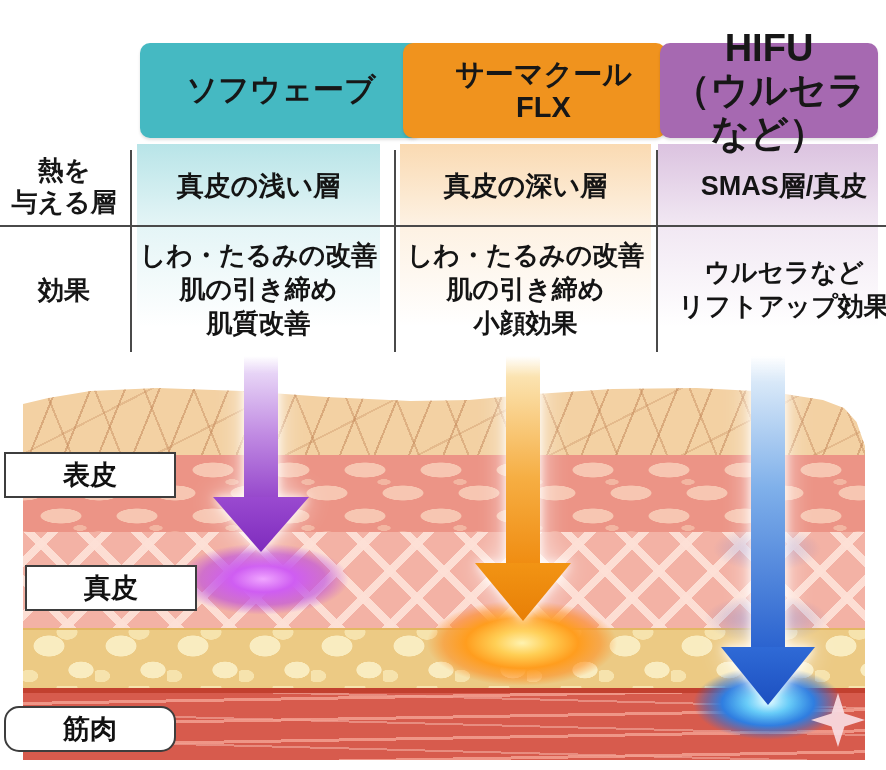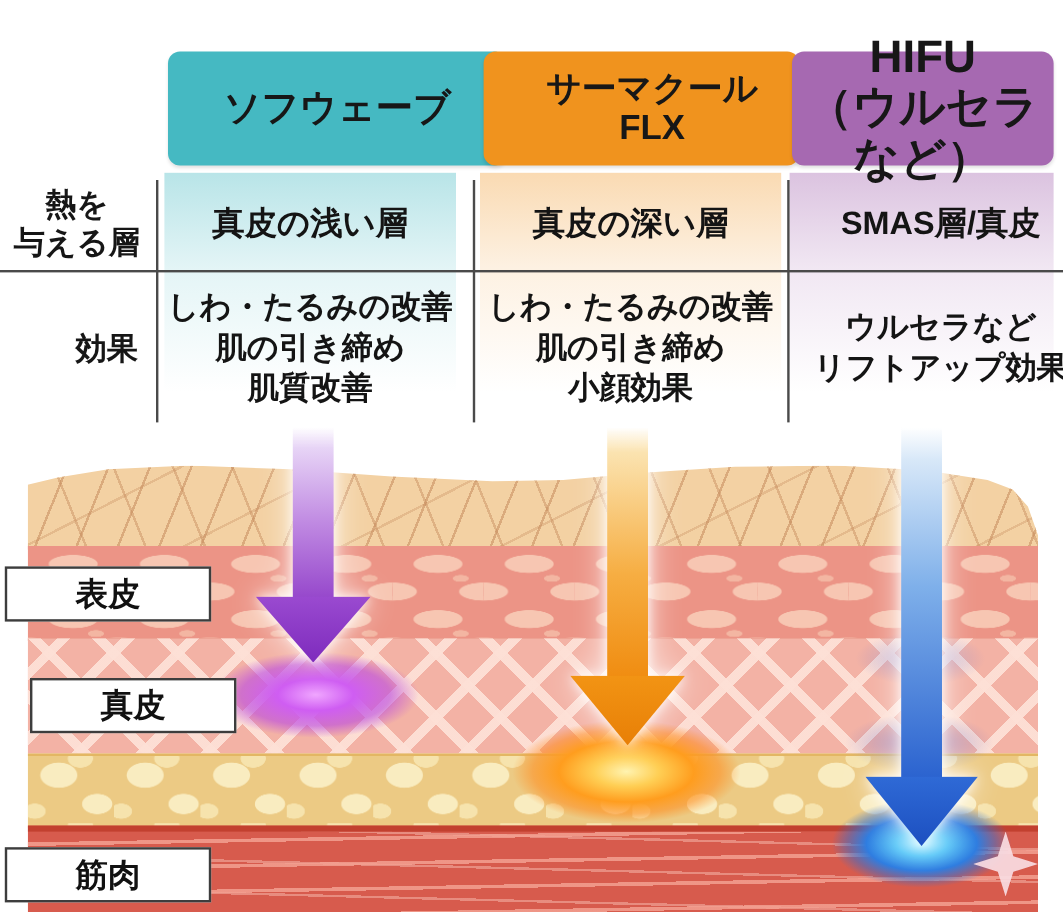--- a/index.html
+++ b/index.html
@@ -20,21 +20,21 @@
   .band{position:absolute;top:144px;height:208px;}
   .band1{left:137px;width:243px;background:linear-gradient(to bottom,rgba(69,185,194,.38),rgba(69,185,194,.15) 38%,rgba(69,185,194,0) 88%);}
   .band2{left:400px;width:251px;background:linear-gradient(to bottom,rgba(240,147,30,.34),rgba(240,147,30,.13) 38%,rgba(240,147,30,0) 88%);}
   .band3{left:658px;width:220px;background:linear-gradient(to bottom,rgba(166,105,177,.40),rgba(166,105,177,.16) 38%,rgba(166,105,177,0) 88%);}
   .hline{position:absolute;left:0;top:225px;width:886px;height:2px;background:#4a4a4a;}
   .vline{position:absolute;top:150px;height:202px;width:2px;background:#4a4a4a;}
   .v1{left:130px;} .v2{left:394px;} .v3{left:656px;}
   .rlabel{position:absolute;left:0;width:128px;display:flex;align-items:center;justify-content:center;
     text-align:center;font-weight:bold;font-size:26px;white-space:pre-line;line-height:1.25;}
   .rlabel1{top:148px;height:76px;}
-  .rlabel2{top:230px;height:120px;padding-left:25px;}
+  .rlabel2{top:230px;height:120px;}
   .cell{position:absolute;display:flex;align-items:center;justify-content:center;text-align:center;
     font-weight:bold;white-space:pre-line;color:#141414;}
   .r1{top:148px;height:76px;font-size:27px;}
   .r2{top:232px;height:116px;font-size:26px;line-height:1.3;}
   .c1{left:137px;width:243px;} .c2{left:400px;width:251px;} .c3{left:672px;width:224px;}
   
   .skin{
     position:absolute;left:23px;top:388px;width:842px;height:372px;
     clip-path:polygon(0% 16px,3% 10px,8% 3px,16% 0px,26% 3px,36% 9px,46% 13px,53% 12px,
       61% 6px,70% 1px,80% 0px,89% 4px,95% 12px,97.5% 20px,99% 34px,100% 58px,100% 100%,0% 100%);
@@ -67,21 +67,21 @@
       radial-gradient(ellipse 15px 11px at 44px 2px,#f6e3ad 68%,rgba(0,0,0,0) 72%);
     background-size:72px 56px;border-top:2px solid #e3b763;}
   .muscle{top:300px;height:72px;background-color:#d75b4d;
     background-image:
       repeating-linear-gradient(179deg,rgba(0,0,0,0) 0 9px,rgba(243,160,145,.85) 9px 12px,rgba(0,0,0,0) 12px 21px),
       repeating-linear-gradient(181.5deg,rgba(0,0,0,0) 0 14px,rgba(248,190,178,.5) 14px 16px,rgba(0,0,0,0) 16px 27px);
     border-top:5px solid #c2402f;}
   .layer-label{position:absolute;left:4px;width:168px;height:42px;background:#ffffff;
     border:2px solid #3d3d3d;display:flex;align-items:center;justify-content:center;
     font-weight:bold;font-size:27px;color:#111;z-index:30;}
-  .ll1{top:472px;} .ll2{top:565px;margin-left:21px;} .ll3{top:641px;} .ll4{top:706px;}
+  .ll1{top:452px;} .ll2{top:565px;margin-left:21px;} .ll3{top:641px;} .ll4{top:706px;border-radius:15px;}
   
   .glow{position:absolute;border-radius:50%;z-index:18;}
   .glow-purple{left:150px;top:532px;width:226px;height:94px;
     background:radial-gradient(closest-side,#f0a6ff 0%,#cf5df2 28%,rgba(186,73,226,.62) 55%,rgba(186,73,226,0) 76%);}
   .glow-orange{left:400px;top:588px;width:244px;height:110px;
     background:radial-gradient(closest-side,#fff3b0 0%,#ffcf55 22%,#ff9d1e 46%,rgba(255,140,30,.55) 64%,rgba(255,140,30,0) 78%);}
   .glow-blue-a{left:692px;top:518px;width:150px;height:62px;
     background:radial-gradient(closest-side,rgba(80,100,215,.40),rgba(80,100,215,0) 72%);}
   .glow-blue-b{left:680px;top:585px;width:172px;height:68px;
     background:radial-gradient(closest-side,rgba(70,95,215,.45),rgba(70,95,215,0) 72%);}

